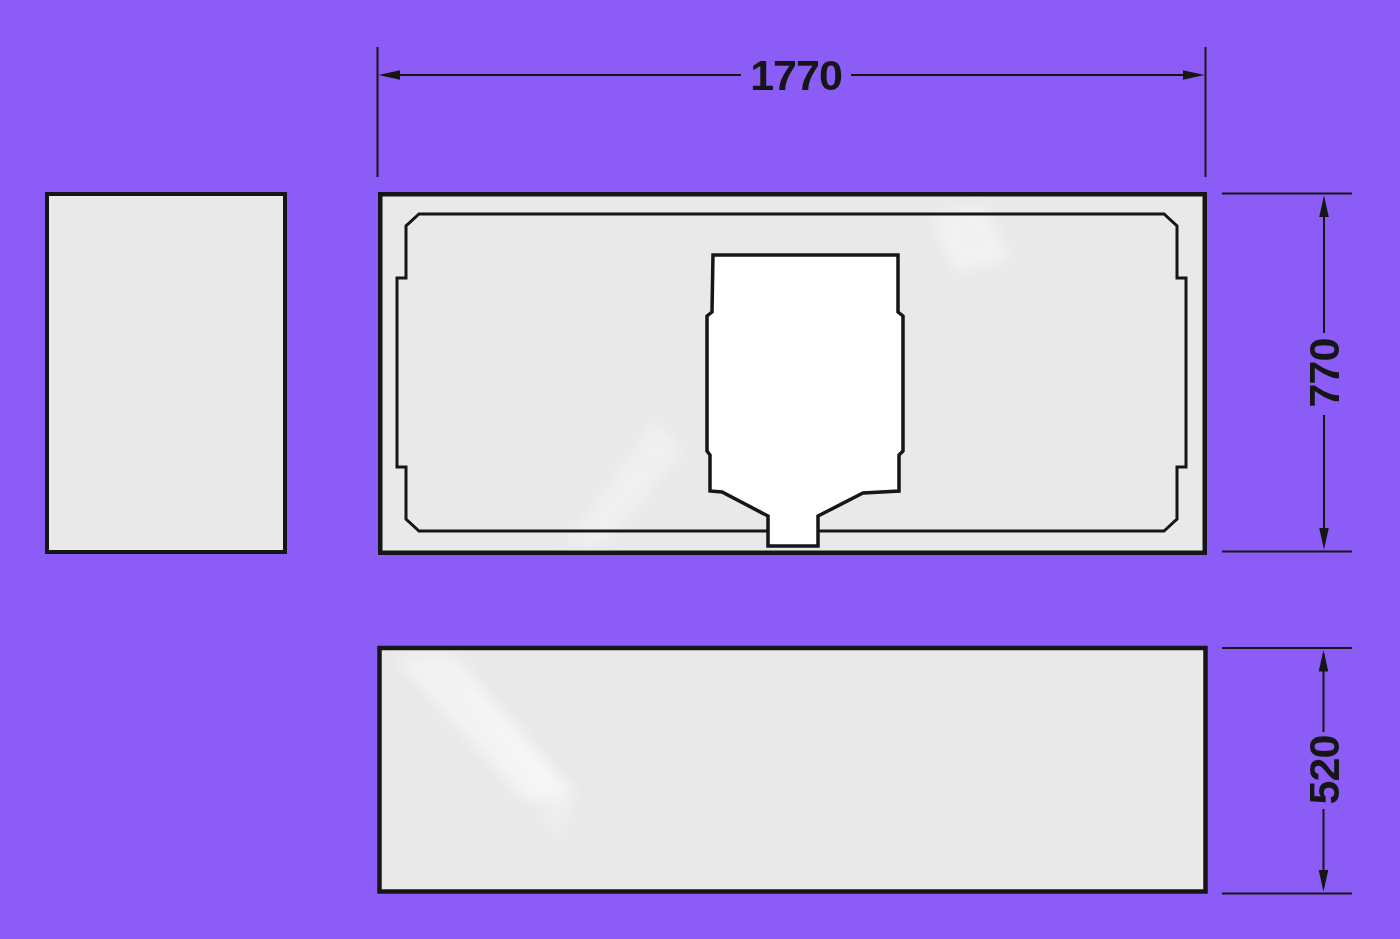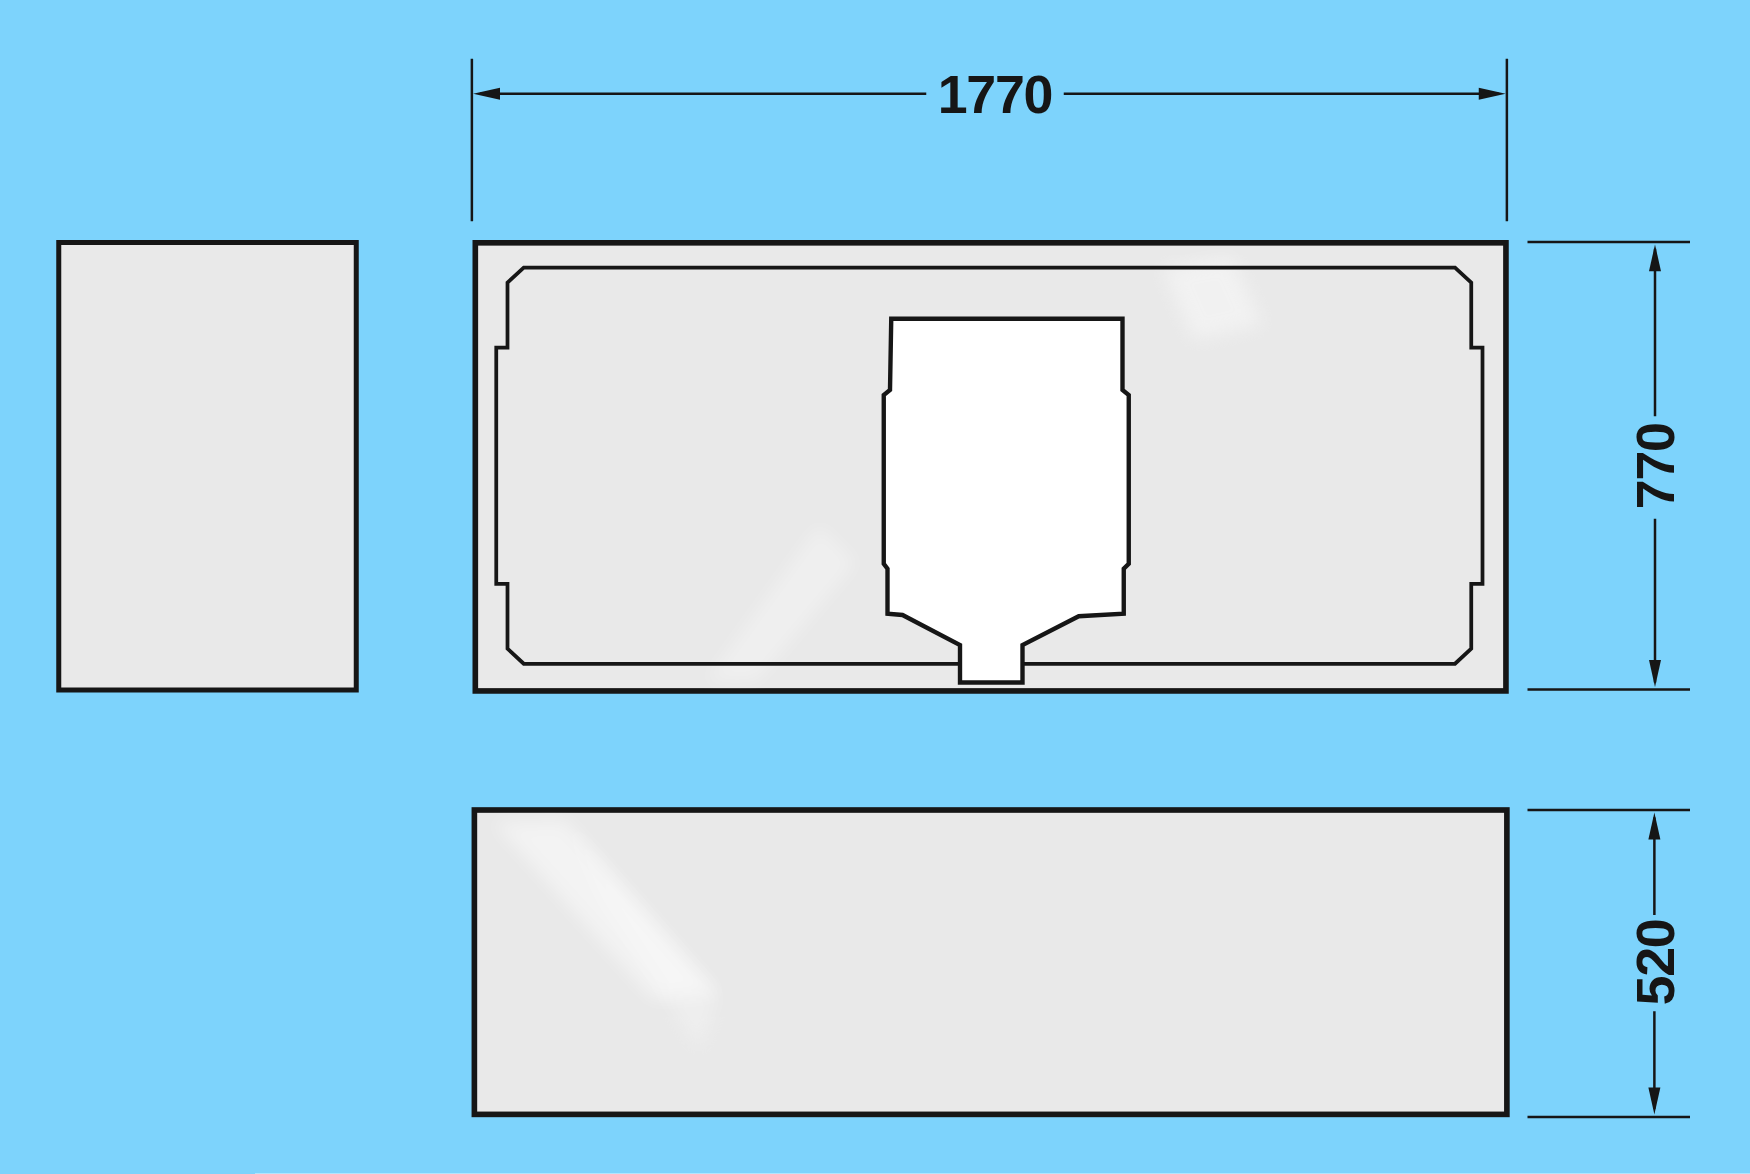--- a/index.html
+++ b/index.html
@@ -4,21 +4,21 @@
 <style>
   html, body {
     margin: 0;
     padding: 0;
     background: #ffffff;
   }
   .canvas {
     position: relative;
     width: 1400px;
     height: 939px;
-    background: #7dd3fc;
+    background: #8b5cf6;
     overflow: hidden;
     font-family: "Liberation Sans", sans-serif;
   }
   svg { display: block; }
   .dim-label {
     font-family: "Liberation Sans", sans-serif;
     font-size: 43px;
     font-weight: 700;
     letter-spacing: -1px;
     fill: #161616;

